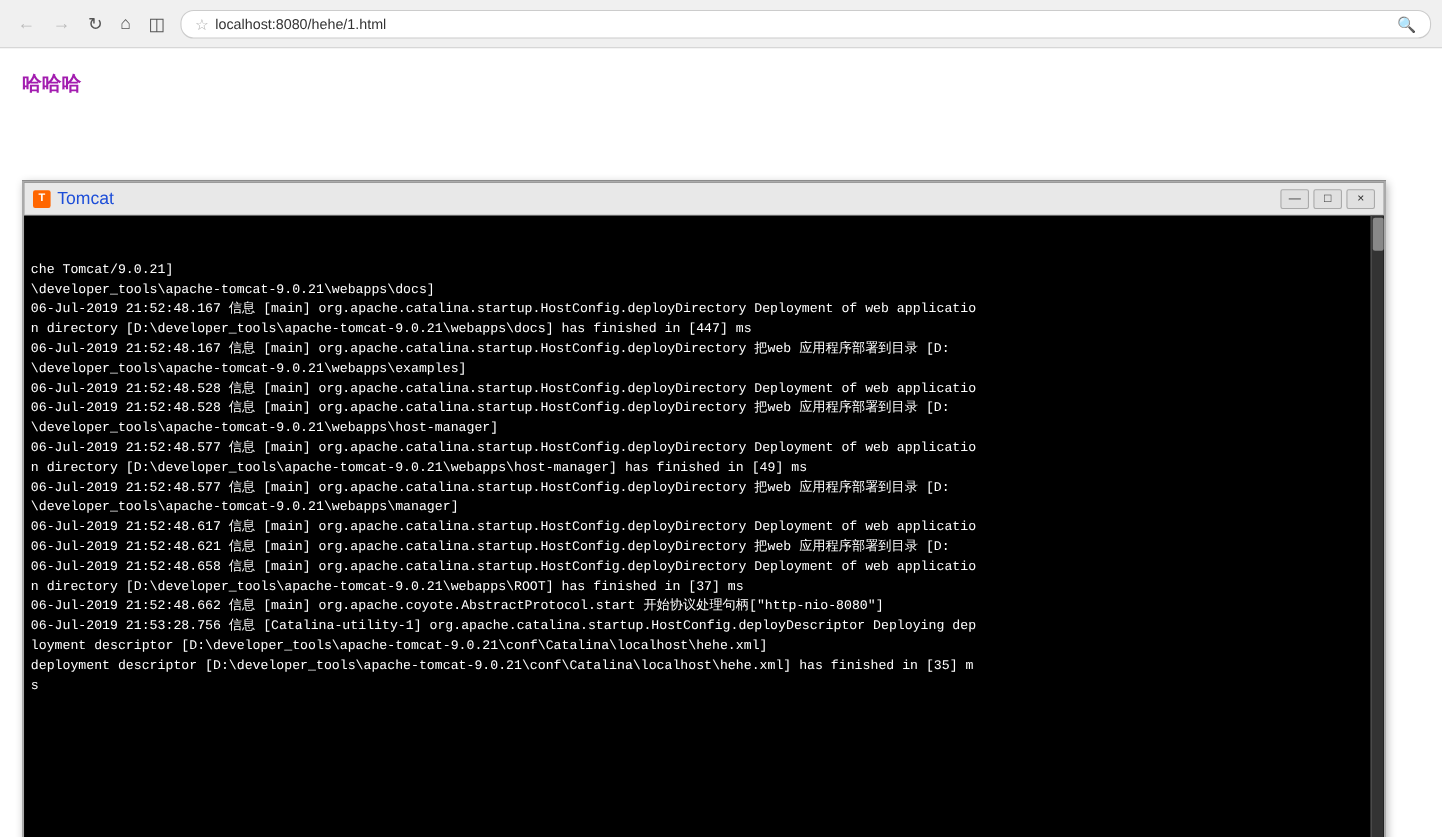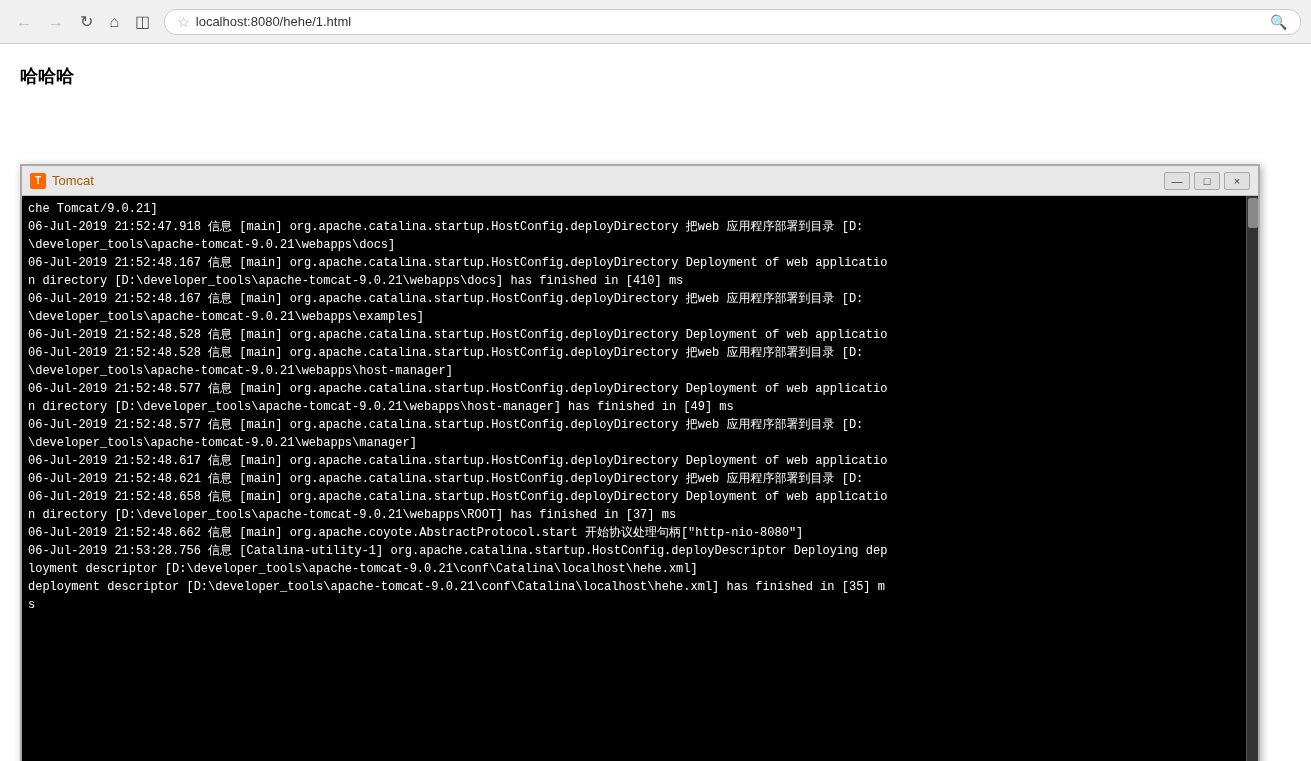--- a/index.html
+++ b/index.html
@@ -74,21 +74,21 @@
 
     
     .browser-page {
       background: white;
       padding: 20px 20px 10px 20px;
       height: calc(761px - 44px);
       position: relative;
     }
 
     .page-text {
-      color: #000000;
+      color: #a21caf;
       font-size: 18px;
       font-weight: bold;
       margin-bottom: 30px;
     }
 
     
     .console-window {
       position: absolute;
       top: 120px;
       left: 20px;
@@ -115,22 +115,22 @@
       border-radius: 2px;
       display: inline-flex;
       align-items: center;
       justify-content: center;
       font-size: 10px;
       color: white;
       font-weight: bold;
     }
 
     .console-title-text {
-      font-size: 13px;
-      color: #a16207;
+      font-size: 16px;
+      color: #1d4ed8;
       flex: 1;
     }
 
     .console-controls {
       display: flex;
       gap: 4px;
     }
 
     .ctrl-btn {
       width: 26px;
@@ -176,20 +176,21 @@
       width: 10px;
       height: 30px;
       background: #888;
       margin: 2px 1px;
       border-radius: 2px;
     }
 
     .console-content {
       width: calc(100% - 14px);
       overflow: hidden;
+      margin-top: 36px;
     }
 
     .console-line {
       white-space: pre;
       word-break: break-all;
       white-space: pre-wrap;
     }
 
     .watermark {
       position: absolute;
@@ -229,24 +230,23 @@
         <button class="ctrl-btn">—</button>
         <button class="ctrl-btn">□</button>
         <button class="ctrl-btn close">×</button>
       </div>
     </div>
 
     <div class="console-body">
       <div class="console-content" id="console-lines">
 
       <div class="console-line">che Tomcat/9.0.21]</div>
-          <div class="console-line">06-Jul-2019 21:52:47.918 信息 [main] org.apache.catalina.startup.HostConfig.deployDirectory 把web 应用程序部署到目录 [D:</div>
           <div class="console-line">\developer_tools\apache-tomcat-9.0.21\webapps\docs]</div>
           <div class="console-line">06-Jul-2019 21:52:48.167 信息 [main] org.apache.catalina.startup.HostConfig.deployDirectory Deployment of web applicatio</div>
-          <div class="console-line">n directory [D:\developer_tools\apache-tomcat-9.0.21\webapps\docs] has finished in [410] ms</div>
+          <div class="console-line">n directory [D:\developer_tools\apache-tomcat-9.0.21\webapps\docs] has finished in [447] ms</div>
           <div class="console-line">06-Jul-2019 21:52:48.167 信息 [main] org.apache.catalina.startup.HostConfig.deployDirectory 把web 应用程序部署到目录 [D:</div>
           <div class="console-line">\developer_tools\apache-tomcat-9.0.21\webapps\examples]</div>
           <div class="console-line">06-Jul-2019 21:52:48.528 信息 [main] org.apache.catalina.startup.HostConfig.deployDirectory Deployment of web applicatio</div>
           <div class="console-line">06-Jul-2019 21:52:48.528 信息 [main] org.apache.catalina.startup.HostConfig.deployDirectory 把web 应用程序部署到目录 [D:</div>
           <div class="console-line">\developer_tools\apache-tomcat-9.0.21\webapps\host-manager]</div>
           <div class="console-line">06-Jul-2019 21:52:48.577 信息 [main] org.apache.catalina.startup.HostConfig.deployDirectory Deployment of web applicatio</div>
           <div class="console-line">n directory [D:\developer_tools\apache-tomcat-9.0.21\webapps\host-manager] has finished in [49] ms</div>
           <div class="console-line">06-Jul-2019 21:52:48.577 信息 [main] org.apache.catalina.startup.HostConfig.deployDirectory 把web 应用程序部署到目录 [D:</div>
           <div class="console-line">\developer_tools\apache-tomcat-9.0.21\webapps\manager]</div>
           <div class="console-line">06-Jul-2019 21:52:48.617 信息 [main] org.apache.catalina.startup.HostConfig.deployDirectory Deployment of web applicatio</div>

